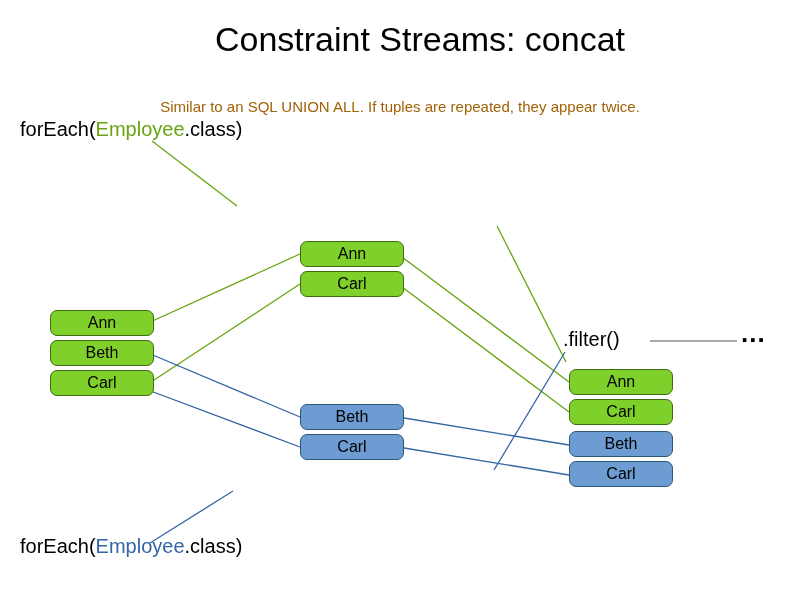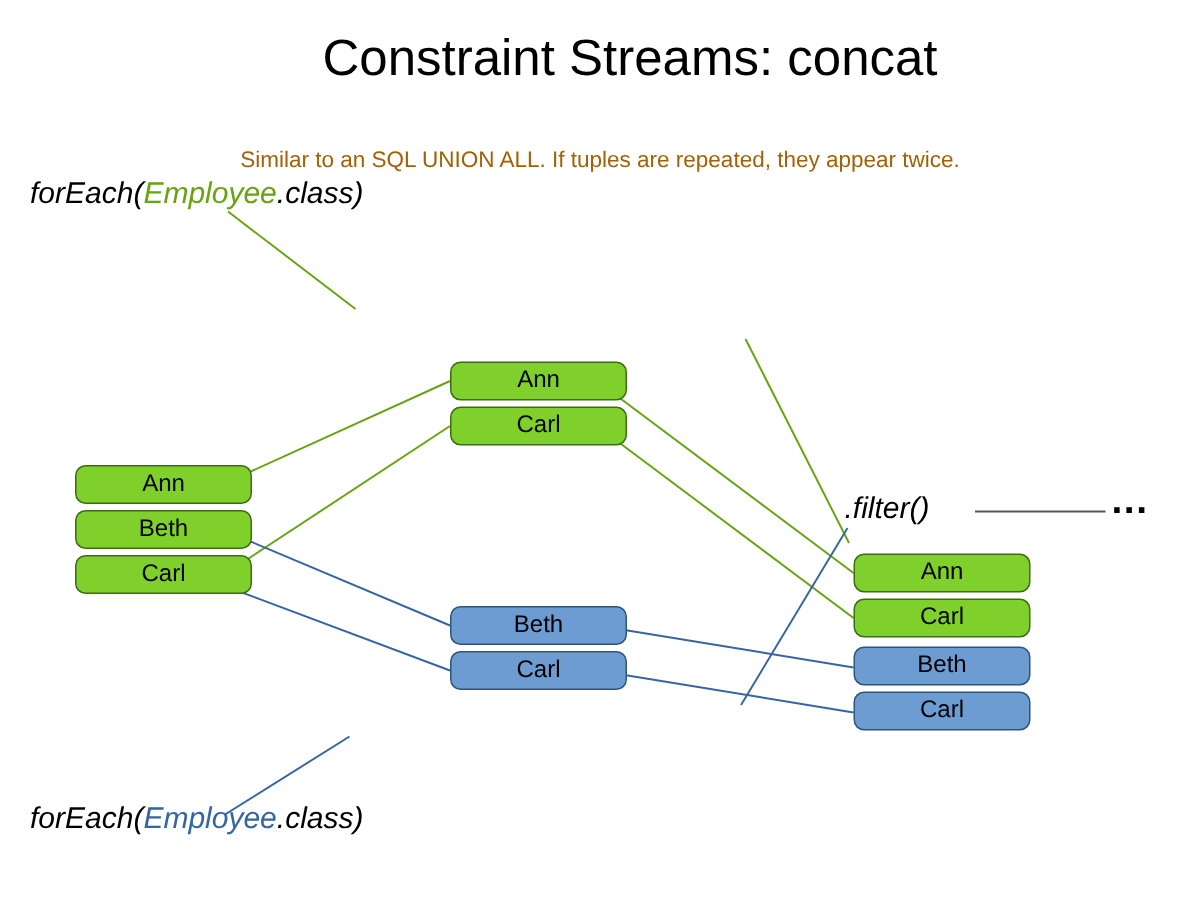--- a/index.html
+++ b/index.html
@@ -10,28 +10,28 @@
   .lines { position:absolute; left:0; top:0; width:800px; height:600px; z-index:1; }
   .edge-green { stroke:#67A410; stroke-width:1.3; fill:none; }
   .edge-blue  { stroke:#3465A4; stroke-width:1.3; fill:none; }
   .edge-gray  { stroke:#555555; stroke-width:1.2; fill:none; }
 
   .title { position:absolute; left:0; right:0; top:20px; text-align:center;
            font-size:34px; color:#000; z-index:2;padding-left:40px; }
   .subtitle { position:absolute; left:0; right:0; top:70px; text-align:center;
               font-size:15px; color:#a16207; z-index:2;margin-top:28px; }
 
-  .code-label { position:absolute; font-size:20px; color:#000; z-index:2; white-space:nowrap;font-style:italic; }
+  .code-label { position:absolute; font-size:20px; color:#000; z-index:2; white-space:nowrap; }
   .code-label .small { font-size:14px; }
   .green-t { color:#67A410; }
   .blue-t  { color:#3465A4; }
   .olive-t { color:#999900; }
 
   .stack { position:absolute; z-index:2; display:flex; flex-direction:column; gap:4px; }
-  .box { width:118px; height:26px; border-radius:7px; display:flex; align-items:center;
+  .box { width:104px; height:26px; border-radius:7px; display:flex; align-items:center;
          justify-content:center; font-size:16px; color:#000; }
   .box.green { background:#7FD02B; border:1.5px solid #3E6C13; }
   .box.blue  { background:#6C9CD1; border:1.5px solid #2F5577; }
   .gap-top { margin-top:2px; }
 
   .ellipsis { position:absolute; left:741px; top:318px; font-size:26px; font-weight:bold;
               letter-spacing:1px; color:#000; z-index:2; }
 </style>
 </head>
 <body>

